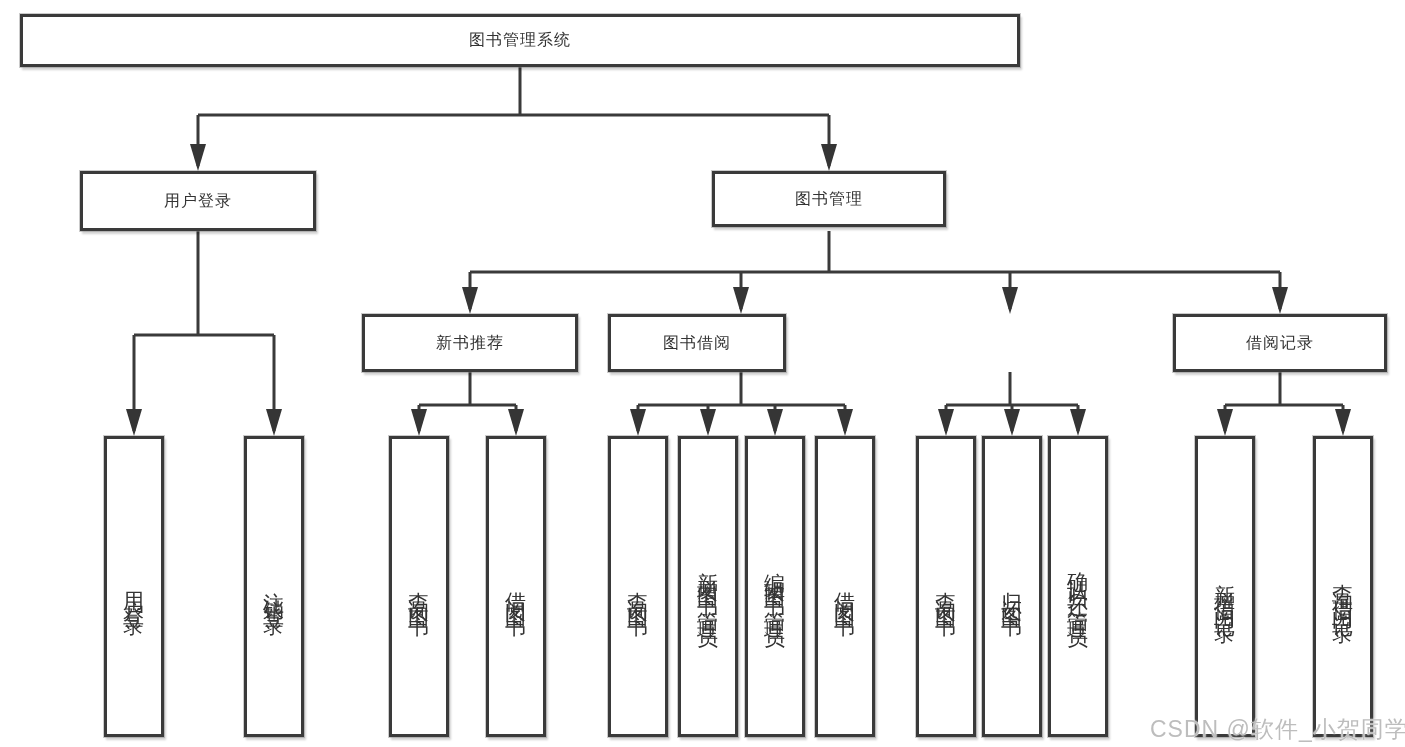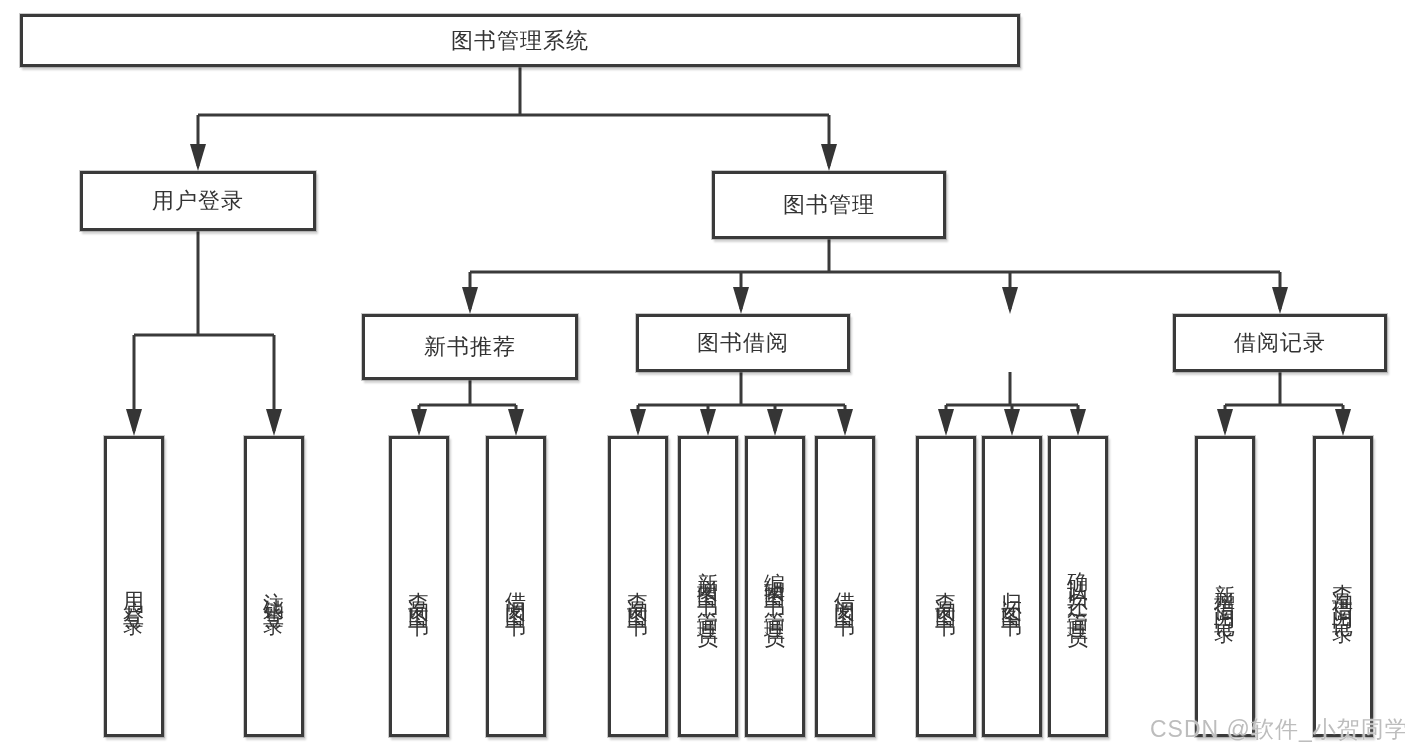--- a/index.html
+++ b/index.html
@@ -17,21 +17,21 @@
     background:#ffffff;
     border:3px solid #3a3a3a;
     box-shadow:0 0 0 1px rgba(140,140,140,.45), 2px 3px 2px rgba(0,0,0,.18);
     display:flex;
     align-items:center;
     justify-content:center;
     z-index:2;
     color:#333333;
   }
   .box .lbl{
-    font-size:22px;
+    font-size:16px;
     letter-spacing:1px;
     white-space:nowrap;
     color:#333333;
   }
   .vbox .lbl{
     writing-mode:vertical-rl;
     text-orientation:mixed;
     font-size:21px;
     letter-spacing:8px;
     line-height:1;
@@ -94,28 +94,28 @@
     </g>
   </svg>
 
   <div class="box" style="left:20px;top:14px;width:1000px;height:53px">
     <span class="lbl">图书管理系统</span>
   </div>
 
   <div class="box" style="left:80px;top:171px;width:236px;height:60px">
     <span class="lbl">用户登录</span>
   </div>
-  <div class="box" style="left:712px;top:171px;width:234px;height:68px">
+  <div class="box" style="left:712px;top:171px;width:234px;height:56px">
     <span class="lbl">图书管理</span>
   </div>
 
-  <div class="box" style="left:362px;top:314px;width:216px;height:66px">
+  <div class="box" style="left:362px;top:314px;width:216px;height:58px">
     <span class="lbl">新书推荐</span>
   </div>
-  <div class="box" style="left:636px;top:314px;width:214px;height:58px">
+  <div class="box" style="left:608px;top:314px;width:178px;height:58px">
     <span class="lbl">图书借阅</span>
   </div>
   <div class="box" style="left:1173px;top:314px;width:214px;height:58px">
     <span class="lbl">借阅记录</span>
   </div>
 
   <div class="box vbox" style="left:104px;top:436px;width:60px;height:301px">
     <span class="lbl">用户登录</span>
   </div>
   <div class="box vbox" style="left:244px;top:436px;width:60px;height:301px">

